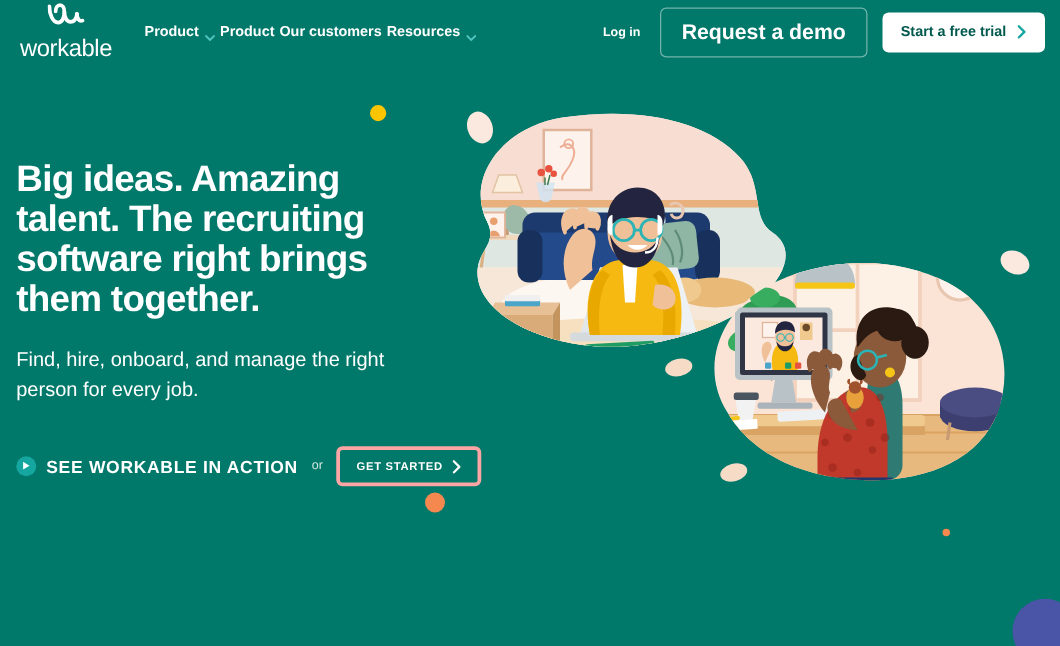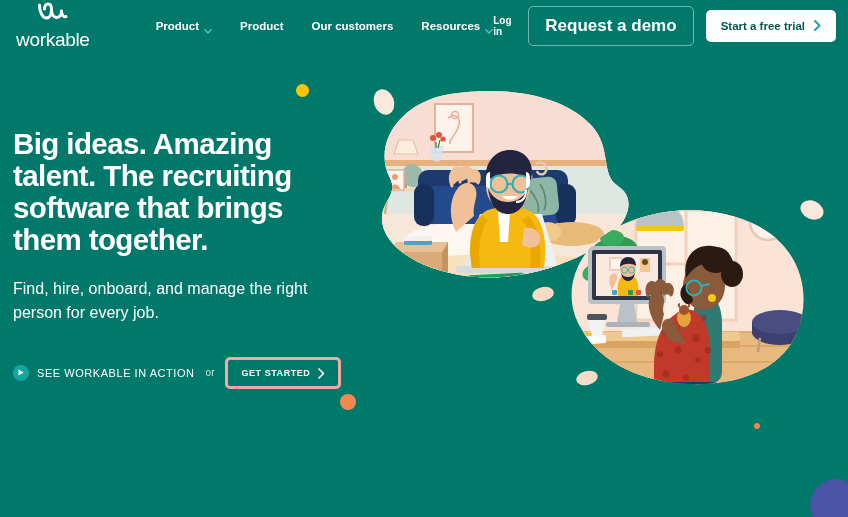--- a/index.html
+++ b/index.html
@@ -8,38 +8,38 @@
     font-family: "Liberation Sans", sans-serif;
     background: #00786a;
   }
   .page { position: relative; width: 848px; height: 517px; background: #00786a; overflow: hidden; }
 
   
   .nav { position: absolute; top: 0; left: 0; width: 848px; height: 52px; display: flex; align-items: center; padding: 0 12px 0 16px; z-index: 40; }
   .logo { display: flex; align-items: center; gap: 6px; flex-direction: column; }
   .logo-mark { width: 30px; height: 22px; display: block; }
   .logo-text { color: #ffffff; font-size: 19px; font-weight: 400; letter-spacing: -0.3px; }
-  .nav-links { display: flex; align-items: center; gap: 28px; margin-left: 66px; }
+  .nav-links { display: flex; align-items: center; gap: 4px; margin-left: 26px; }
   .nav-link { color: #ffffff; font-size: 11.5px; font-weight: bold; display: flex; align-items: center; gap: 5px; cursor: pointer; white-space: nowrap; }
   .chev { width: 8px; height: 5px; display: block; }
   .nav-right { margin-left: auto; display: flex; align-items: center; gap: 12px; }
   .login { color: #ffffff; font-size: 10px; font-weight: bold; cursor: pointer; margin-right: 4px; }
   .btn-demo { border: 1px solid rgba(255,255,255,0.45); border-radius: 5px; color: #fff; font-size: 17px; font-weight: bold; padding: 9px 16px; background: transparent; cursor: pointer; white-space: nowrap; }
   .btn-trial { background: #ffffff; border: none; border-radius: 5px; color: #00594e; font-size: 11.5px; font-weight: bold; padding: 10px 15px; cursor: pointer; display: flex; align-items: flex-start; gap: 9px; white-space: nowrap; }
   .arr { width: 7px; height: 10px; display: block; }
 
   
   .hero { position: absolute; left: 13px; top: 128px; width: 330px; z-index: 30; }
   .hero h1 { color: #ffffff; font-size: 29.5px; line-height: 1.08; font-weight: bold; letter-spacing: -0.6px; width: 315px; }
   .hero p { color: #ffffff; font-size: 16px; line-height: 1.45; margin-top: 22px; width: 305px; font-weight: 400; }
   .cta-row { display: flex; align-items: center; gap: 11px; margin-top: 33px; }
   .see-action { display: flex; align-items: center; gap: 8px; cursor: pointer; }
   .play { width: 16px; height: 16px; border-radius: 50%; background: #16a6a0; display: flex; align-items: center; justify-content: center; flex: 0 0 auto; }
   .play svg { width: 6px; height: 7px; display: block; }
-  .see-label { color: #ffffff; font-size: 11px; font-weight: normal; letter-spacing: 0.55px; white-space: nowrap; }
+  .see-label { color: #ffffff; font-size: 14px; font-weight: bold; letter-spacing: 0.55px; white-space: nowrap; }
   .or { color: #cfe6e1; font-size: 10px; }
   .btn-start { border: 3px solid #fca5a5; border-radius: 5px; padding: 8px 13px; display: flex; align-items: center; gap: 8px; cursor: pointer; background: transparent; }
   .btn-start span { color: #ffffff; font-size: 9px; font-weight: bold; letter-spacing: 0.55px; white-space: nowrap; }
 
   
   .dot { position: absolute; border-radius: 50%; z-index: 25; }
   #dot-yellow { left: 296px; top: 84px; width: 13px; height: 13px; background: #fdc500; }
   #dot-orange { left: 340px; top: 394px; width: 16px; height: 16px; background: #f5884f; }
   #dot-small  { left: 754px; top: 423px; width: 6px;  height: 6px;  background: #f5884f; }
 
@@ -335,21 +335,21 @@
           <circle cx="334" cy="206" r="7.5" fill="none" stroke="#2bb3b6" stroke-width="2"></circle>
           <path d="M341.5 204 l8 -2" stroke="#2bb3b6" stroke-width="2"></path>
 
           <circle cx="352" cy="216" r="4" fill="#f5c518"></circle>
         </g>
       </g>
     </svg>
   </div>
 
   <div class="hero">
-    <h1>Big ideas. Amazing talent. The recruiting software that brings them together.</h1>
+    <h1>Big ideas. Amazing talent. The recruiting software right brings them together.</h1>
     <p>Find, hire, onboard, and manage the right person for every job.</p>
 
     <div class="cta-row">
       <div class="see-action">
         <span class="play">
           <svg viewBox="0 0 6 7">
               <path d="M0.5 0.4 L5.6 3.5 L0.5 6.6 Z" fill="#ffffff"></path>
             </svg>
         </span>
         <span class="see-label">SEE WORKABLE IN ACTION</span>

